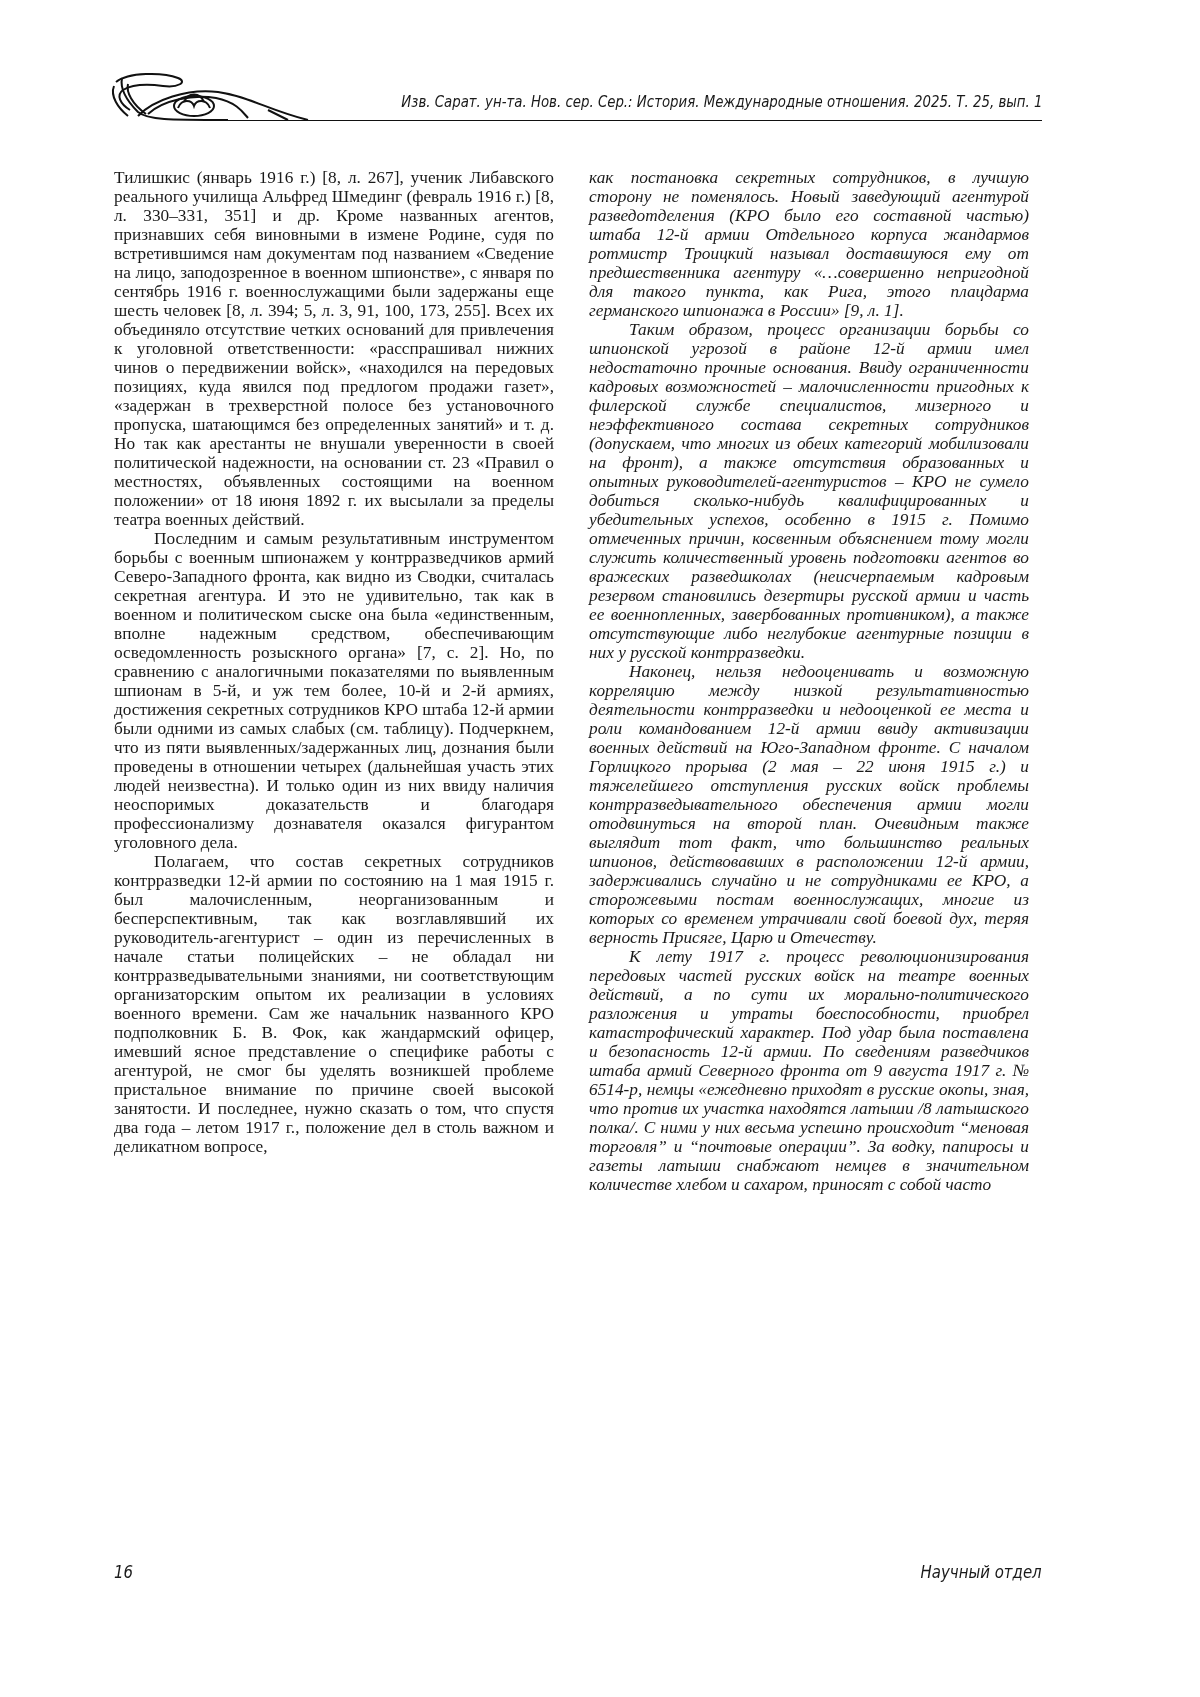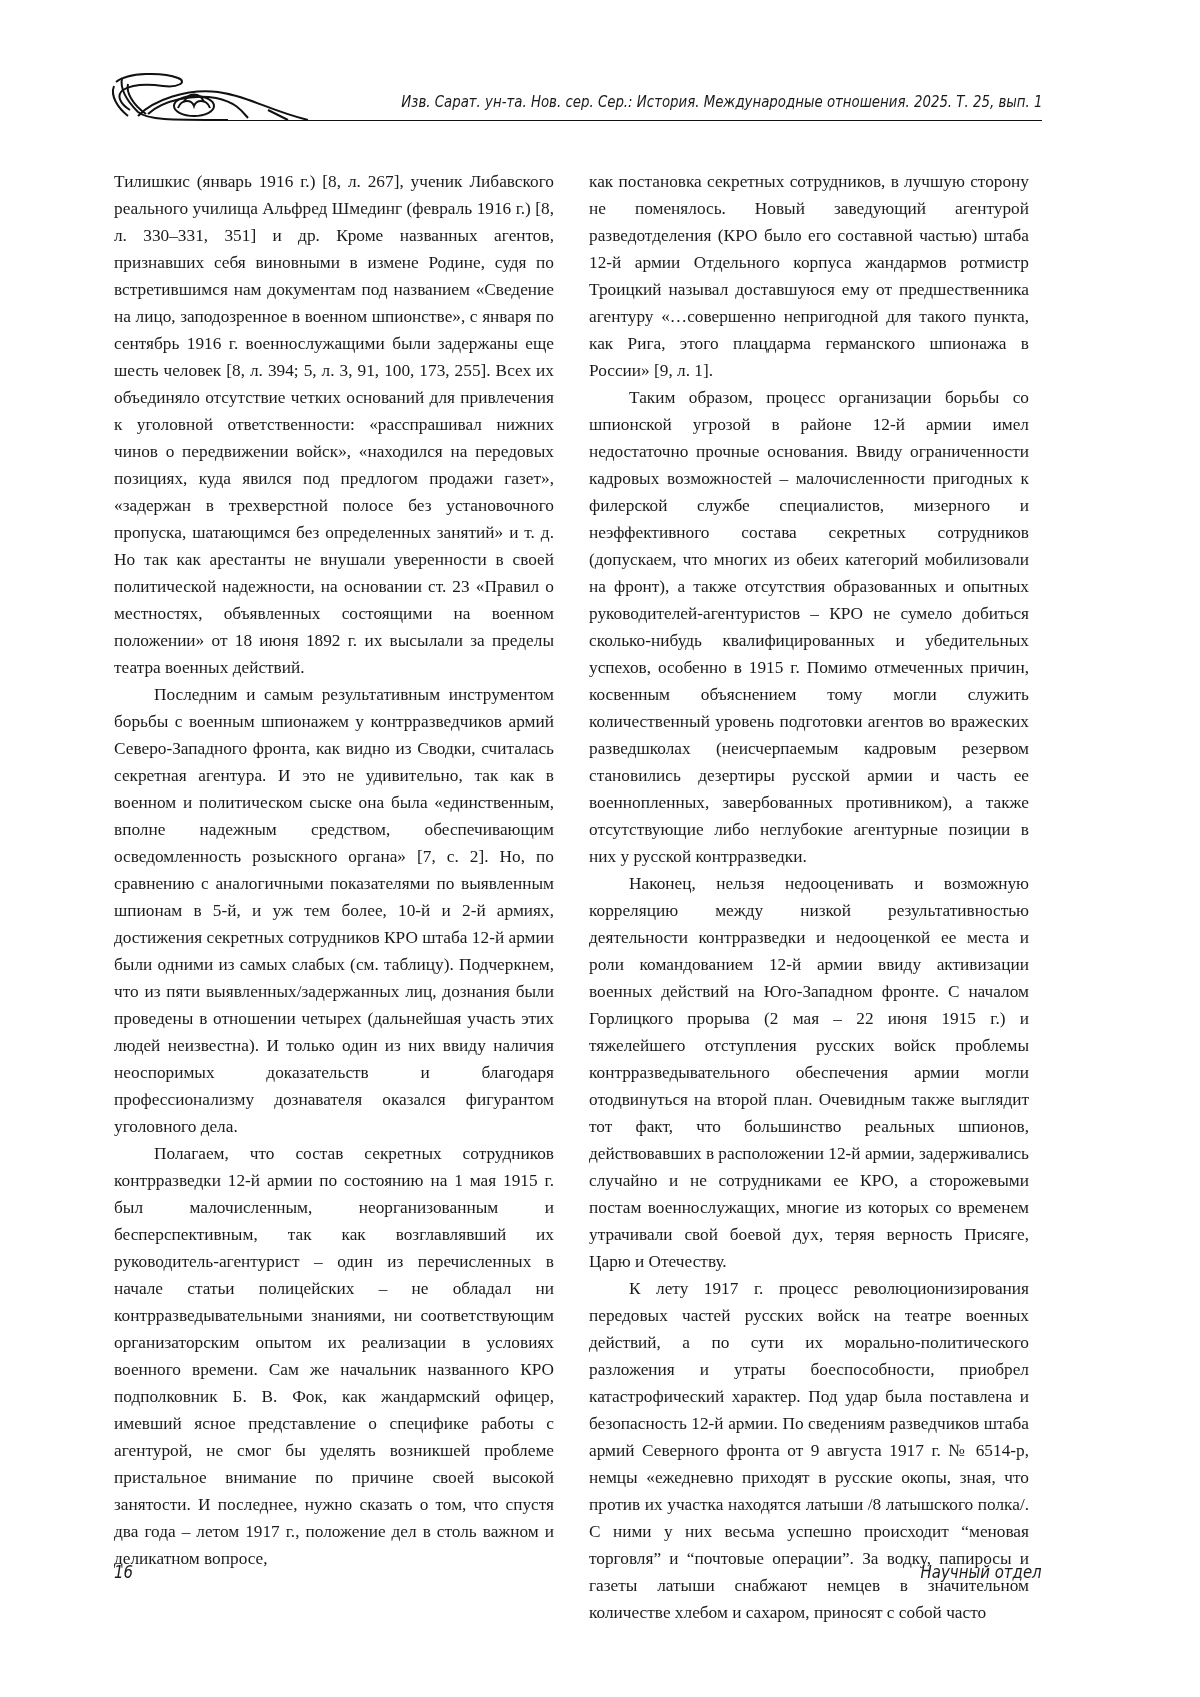--- a/index.html
+++ b/index.html
@@ -18,25 +18,25 @@
       border-top: 1.6px solid #111;
     }
     .running-head {
       position: absolute; right: 0; top: 23px;
       font-family: "DejaVu Sans", sans-serif; font-style: italic;
       font-size: 15.5px; color: #1a1a1a; white-space: nowrap;
       transform: scaleX(0.86); transform-origin: right center;
     }
     .column {
       position: absolute; top: 168px; width: 440px;
-      font-size: 17.3px; line-height: 27px;
+      font-size: 17.3px; line-height: 19px;
       text-align: justify; hyphens: manual;
     }
     .col-left { left: 114px; }
-    .col-right { left: 589px; }
+    .col-right { left: 589px; font-style: italic; }
     .column p { margin: 0; }
     .column p.indent { text-indent: 40px; }
     .footer-left, .footer-right {
       position: absolute; top: 1562px;
       font-family: "DejaVu Sans", sans-serif; font-style: italic;
       font-size: 17px; color: #1a1a1a;
       transform: scaleX(0.88);
     }
     .footer-left { left: 114px; transform-origin: left center; }
     .footer-right { right: 158px; transform-origin: right center; }

